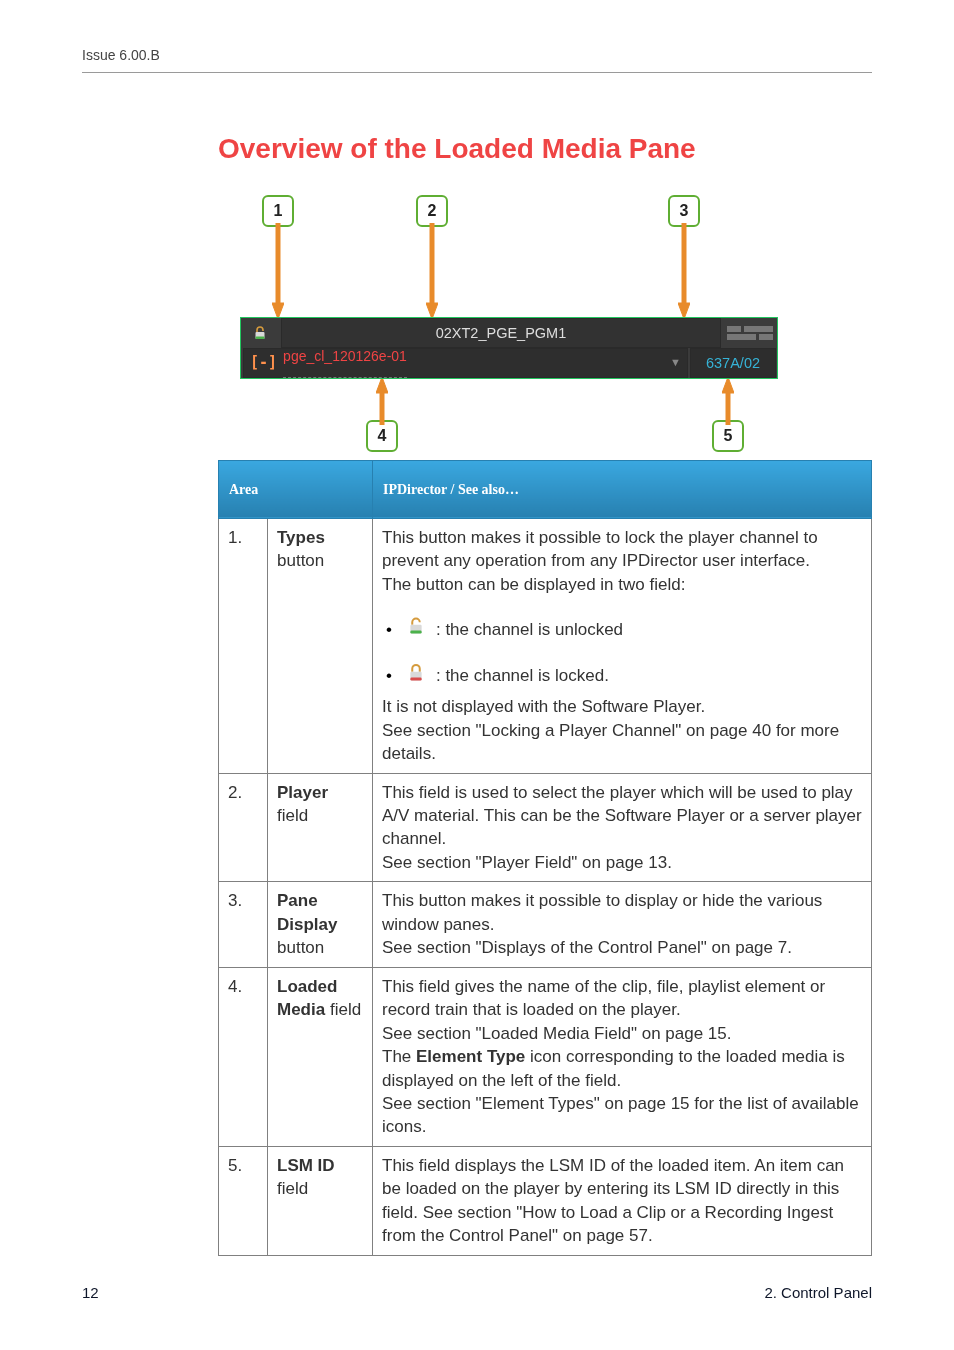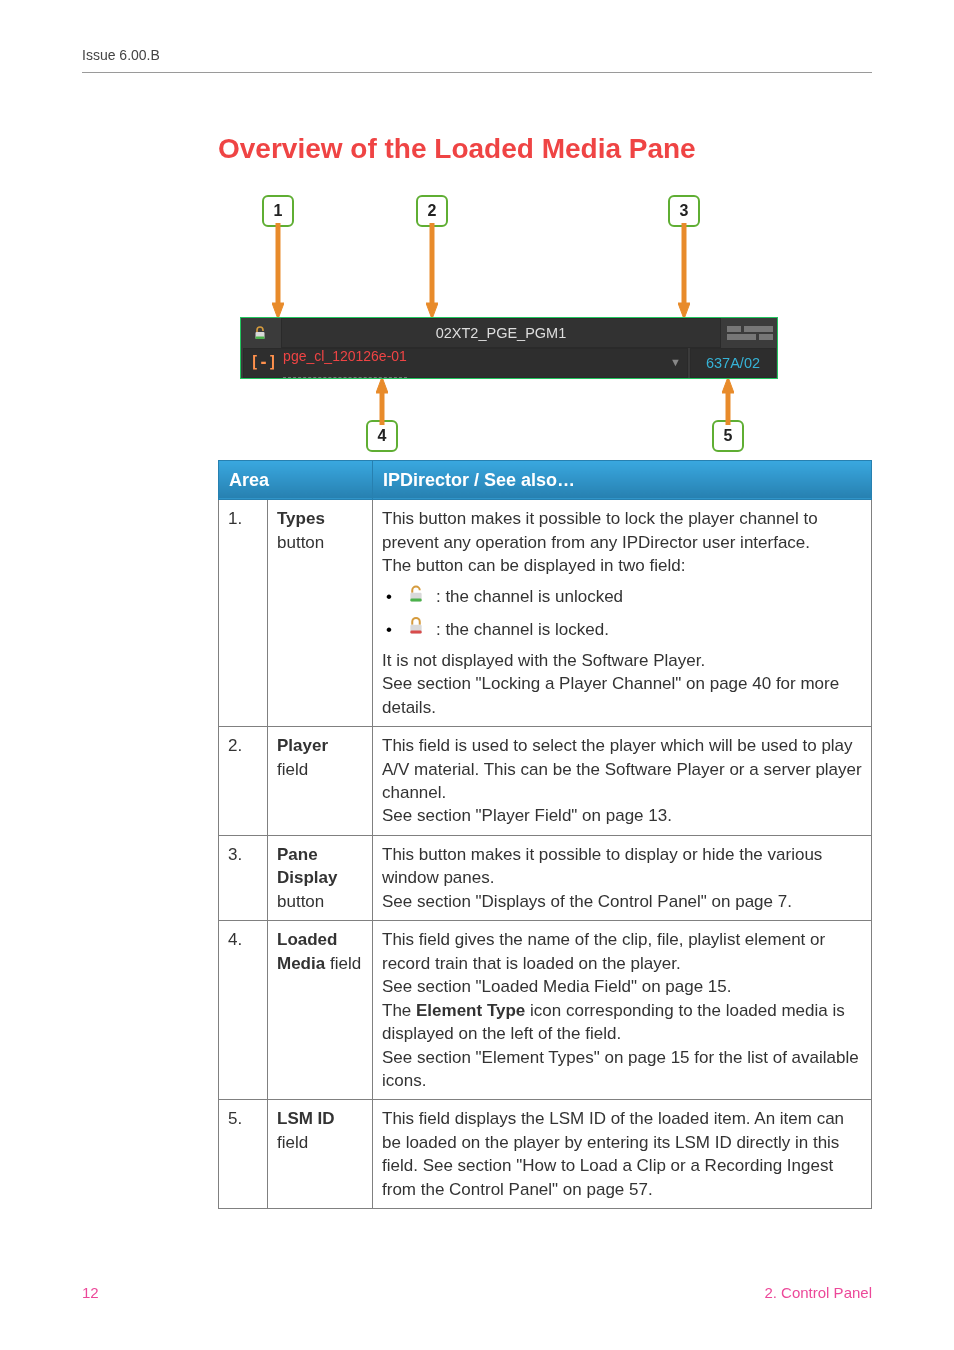--- a/index.html
+++ b/index.html
@@ -127,41 +127,42 @@
   
   table.areas{
     border-collapse:collapse;
     width:100%;
     margin-top:2px;
     font-size:17px;
   }
   table.areas th{
     background:linear-gradient(#3AA8E0,#2780B0);
     color:#fff;font-weight:700;text-align:left;
-    padding:7px 10px;border:1px solid #2780B0;
-    font-size:18px;
+    padding:19px 10px;border:1px solid #2780B0;
+    font-size:14px;
+    font-family:Liberation Serif, serif;
   }
   table.areas td{
     border:1px solid var(--cell-border);
     padding:7px 9px;
     vertical-align:top;
   }
   table.areas td.num{width:30px;}
   table.areas td.name{width:86px;}
   .b{font-weight:700;}
   ul.icons{list-style:none;padding:0;margin:6px 0 2px 0;}
-  ul.icons li{display:flex;align-items:center;gap:10px;margin:6px 0 6px 14px;text-align:center;}
+  ul.icons li{display:flex;align-items:center;gap:10px;margin:20px 0 6px 14px;text-align:center;}
   ul.icons li::before{
     content:"•";position:relative;left:-10px;margin-right:-6px;color:#000;
   }
   .lock-inline{display:inline-block;vertical-align:middle;}
   .page-footer{
     position:absolute;left:82px;right:82px;bottom:46px;
     display:flex;justify-content:space-between;
-    font-size:15px;color:#ec4899;
+    font-size:15px;color:#0f172a;
   }
 </style>
 </head>
 <body>
 
 <div class="page-header">
   <span>Issue 6.00.B</span>
   <div class="rule"></div>
 </div>
 

